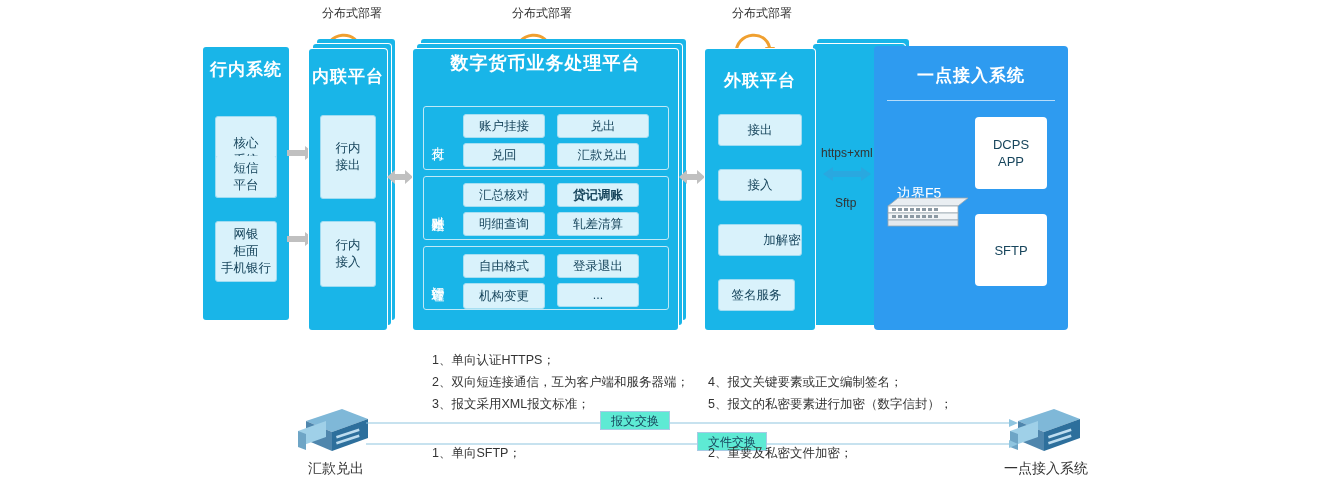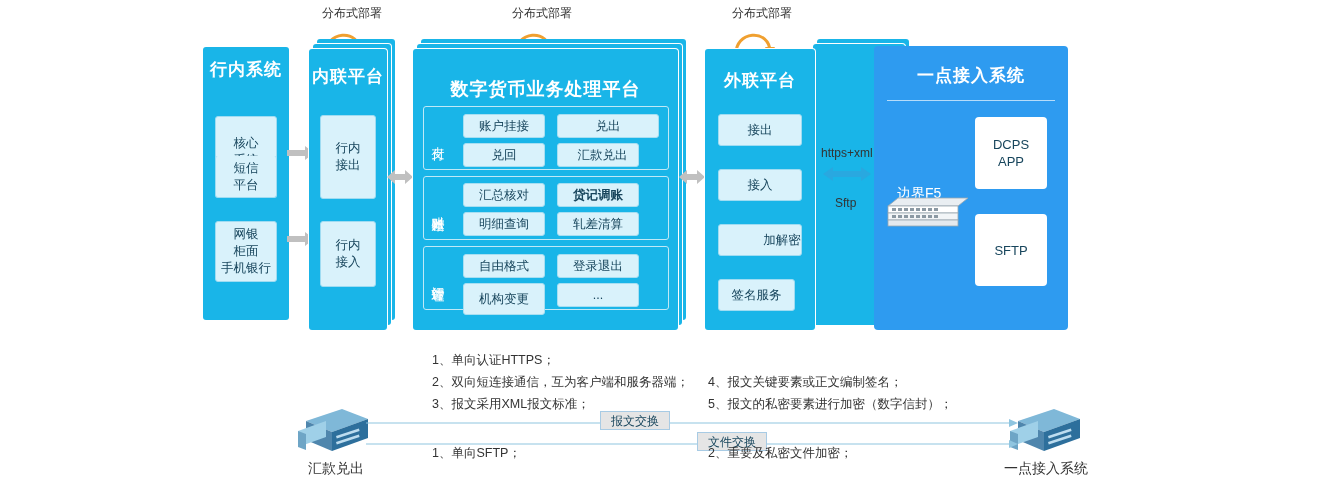--- a/index.html
+++ b/index.html
@@ -98,21 +98,21 @@
     align-items: center;
     justify-content: center;
     text-align: center;
     line-height: 17px;
     box-sizing: border-box;
   }
   .small-text { font-size: 12px; color: #333; white-space: nowrap; }
   .note-text { font-size: 12.5px; color: #333; white-space: nowrap; line-height: 22px; }
   .bottom-label { font-size: 14px; color: #333; white-space: nowrap; text-align: center; }
   .exch-label {
-    background: #e5e5e5;
+    background: #5eead4;
     border: 1px solid #a8cbe4;
     font-size: 12px;
     color: #17455c;
     text-align: center;
     line-height: 18px;
     box-sizing: border-box;
   }
   svg { display: block; overflow: visible; }
 </style>
 </head>
@@ -175,48 +175,48 @@
     <div>接入</div>
   </div>
 
   <svg class="abs" style="left:387px; top:170px;" width="26" height="14">
     <path d="M0,7 L8,0 L8,4 L18,4 L18,0 L26,7 L18,14 L18,10 L8,10 L8,14 Z" fill="#c0c0c0"></path>
   </svg>
 
   <div class="abs stack-shadow" style="left:421px; top:39px; width:265px; height:281px;"></div>
   <div class="abs stack-shadow" style="left:417px; top:44px; width:265px; height:281px; box-shadow:0 0 0 1px #fff;"></div>
   <div class="abs cyan-box" style="left:413px; top:49px; width:265px; height:281px; box-shadow:0 0 0 1px #fff;">
-    <div class="col-title" style="margin-top:28px; font-size:18px;">数字货币业务处理平台</div>
+    <div class="col-title" style="margin-top:2px; font-size:18px;">数字货币业务处理平台</div>
   </div>
 
   <div class="abs group-box" style="left:423px; top:106px; width:246px; height:64px;"></div>
   <div class="abs vert-label" style="left:427px; top:112px; width:22px; height:52px;">
     <span style="writing-mode:vertical-rl; letter-spacing:2px;">支付</span>
   </div>
   <div class="abs pill" style="left:463px; top:114px; width:82px; height:24px;">账户挂接</div>
-  <div class="abs pill" style="left:557px; top:114px; width:102px; height:24px;">兑出</div>
+  <div class="abs pill" style="left:557px; top:114px; width:92px; height:24px;">兑出</div>
   <div class="abs pill" style="left:463px; top:143px; width:82px; height:24px;">兑回</div>
   <div class="abs pill" style="left:557px; top:143px; width:82px; height:24px;padding-left:9px;">汇款兑出</div>
 
   <div class="abs group-box" style="left:423px; top:176px; width:246px; height:64px;"></div>
   <div class="abs vert-label" style="left:427px; top:180px; width:22px; height:56px;">
     <span style="writing-mode:vertical-rl; letter-spacing:1px;">对账差错</span>
   </div>
   <div class="abs pill" style="left:463px; top:183px; width:82px; height:24px;">汇总核对</div>
   <div class="abs pill" style="left:557px; top:183px; width:82px; height:24px;font-weight:bold;">贷记调账</div>
   <div class="abs pill" style="left:463px; top:212px; width:82px; height:24px;">明细查询</div>
   <div class="abs pill" style="left:557px; top:212px; width:82px; height:24px;">轧差清算</div>
 
   <div class="abs group-box" style="left:423px; top:246px; width:246px; height:64px;"></div>
   <div class="abs vert-label" style="left:427px; top:250px; width:22px; height:56px;">
     <span style="writing-mode:vertical-rl; letter-spacing:1px;">运行管理</span>
   </div>
   <div class="abs pill" style="left:463px; top:254px; width:82px; height:24px;">自由格式</div>
   <div class="abs pill" style="left:557px; top:254px; width:82px; height:24px;">登录退出</div>
-  <div class="abs pill" style="left:463px; top:283px; width:82px; height:32px;">机构变更</div>
+  <div class="abs pill" style="left:463px; top:283px; width:82px; height:26px;">机构变更</div>
   <div class="abs pill" style="left:557px; top:283px; width:82px; height:24px;">...</div>
 
   <svg class="abs" style="left:679px; top:170px;" width="26" height="14">
     <path d="M0,7 L8,0 L8,4 L18,4 L18,0 L26,7 L18,14 L18,10 L8,10 L8,14 Z" fill="#c0c0c0"></path>
   </svg>
 
   <div class="abs stack-shadow" style="left:817px; top:39px; width:92px; height:281px;"></div>
   <div class="abs stack-shadow" style="left:813px; top:44px; width:92px; height:281px; box-shadow:0 0 0 1px #fff;"></div>
   <div class="abs cyan-box" style="left:705px; top:49px; width:110px; height:281px; box-shadow:0 0 0 1px #fff;">
     <div class="col-title" style="margin-top:20px;">外联平台</div>

